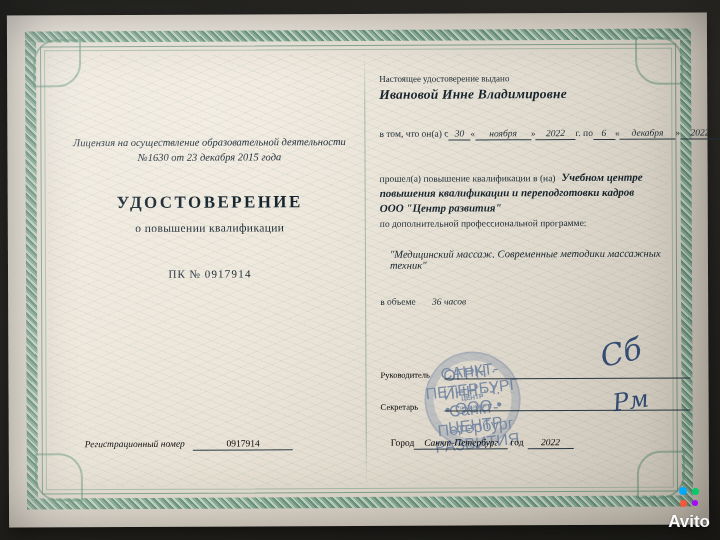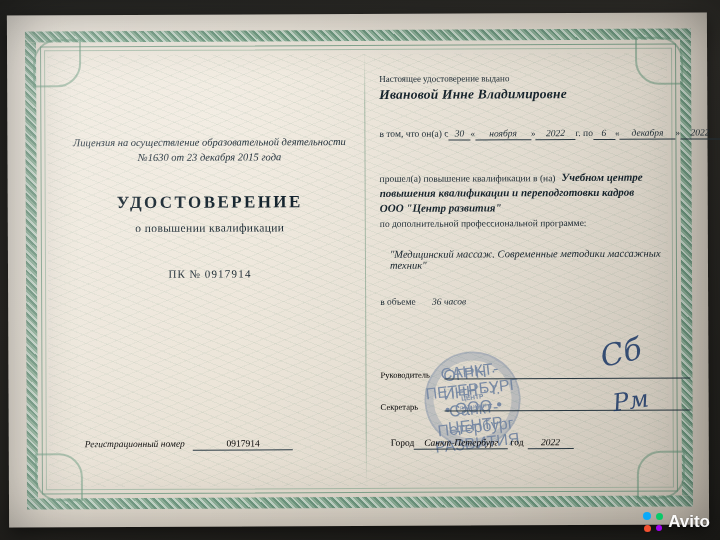--- a/index.html
+++ b/index.html
@@ -312,20 +312,21 @@
     bottom: 8px;
     display: flex;
     align-items: center;
     gap: 5px;
     font-family: "Liberation Sans", sans-serif;
     font-weight: bold;
     font-size: 17px;
     color: #ffffff;
     opacity: 0.95;
     text-shadow: 0 1px 2px rgba(0,0,0,0.6);
+    flex-direction: column;
   }
   .avito .dots {
     position: relative;
     width: 20px;
     height: 20px;
   }
   .avito .dot { position: absolute; border-radius: 50%; }
   .avito .d1 { width: 8px; height: 8px; left: 0; top: 0; background: #0af; }
   .avito .d2 { width: 7px; height: 7px; right: 0; top: 1px; background: #0c6; }
   .avito .d3 { width: 7px; height: 7px; left: 1px; bottom: 0; background: #f53; }

